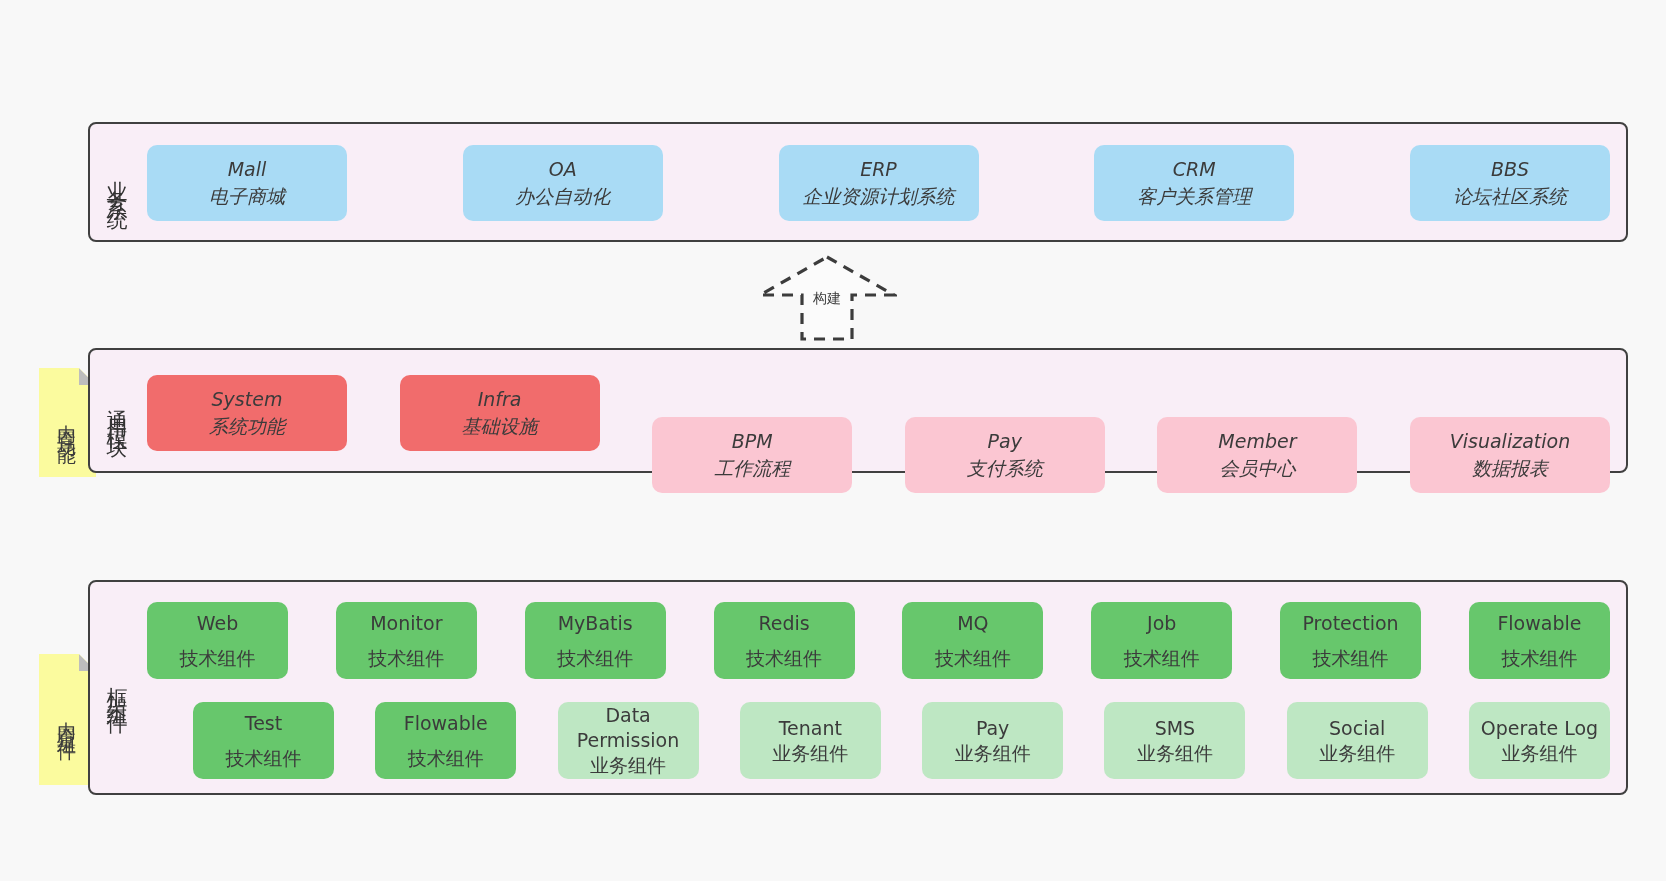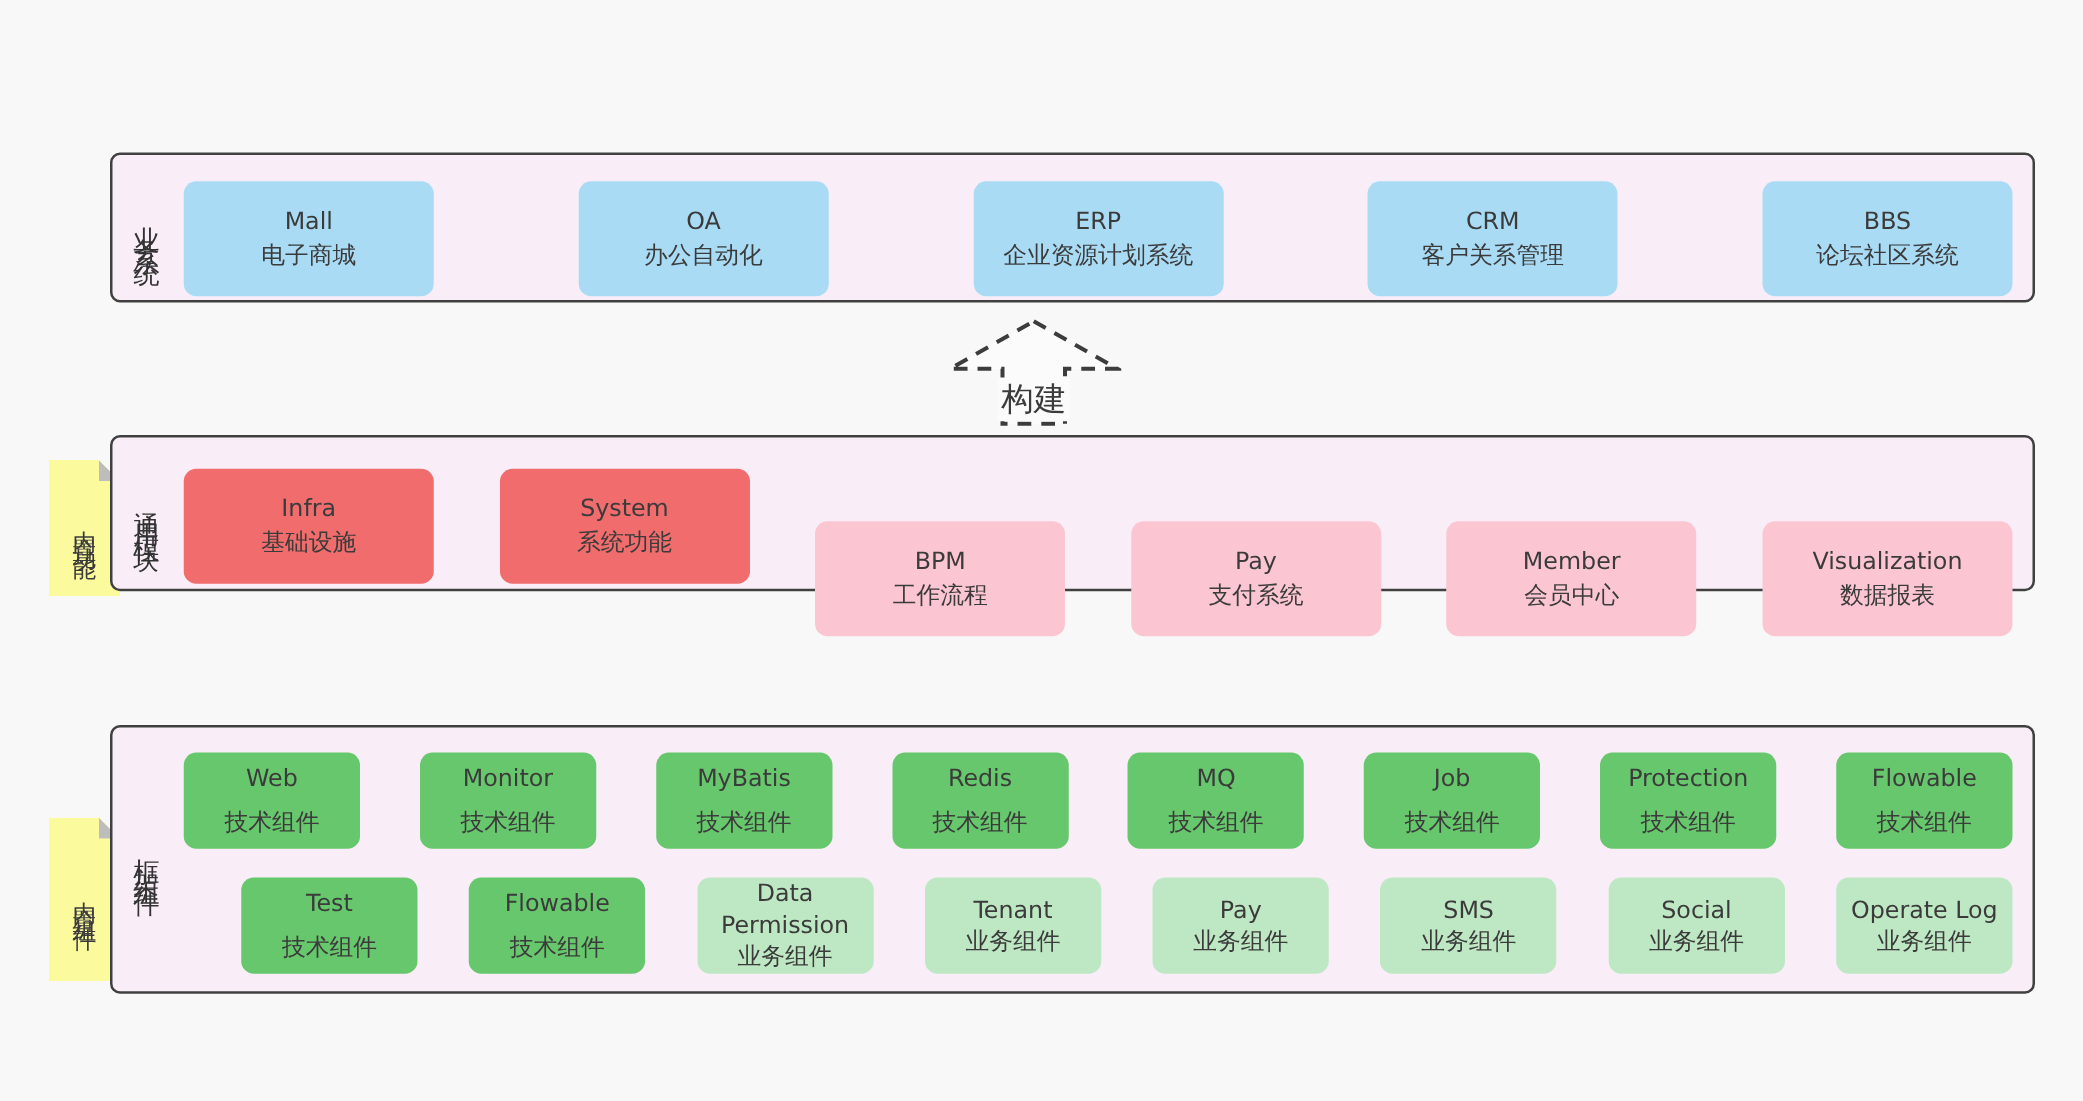--- a/index.html
+++ b/index.html
@@ -30,34 +30,34 @@
   
   .row{
     position:absolute;left:57px;right:16px;
     display:flex;justify-content:space-between;
   }
   .box{
     box-sizing:border-box;border-radius:10px;
     display:flex;flex-direction:column;align-items:center;justify-content:center;
     text-align:center;font-size:19px;line-height:1.42;color:var(--text,#3b3b3b);
   }
-  .box.w6{width:200px;height:92px;}
+  .box.w6{width:200px;height:76px;font-style:italic;}
   .box.w8{width:141px;height:77px;line-height:1.3;}
   .box.blue{background:var(--blue,#a9dbf5);}
   .box.red{background:var(--red,#f16c6c);}
   .box.pink{background:var(--pink,#fbc6d2);margin-top:42px;}
   .box.green-dark{background:var(--green-dark,#67c76c);gap:10px;}
   .box.green-light{background:var(--green-light,#bee7c3);}
   
   .arrow-wrap{position:absolute;width:140px;height:88px;z-index:1;}
   #arrow-build{left:757px;top:254px;}
   #arrow-implement{left:770px;top:486px;}
   .arrow-label{
-    position:absolute;left:50%;top:48px;transform:translateX(-50%);
-    background:#fbfbfb;padding:0 3px;font-size:26px;color:#3b3b3b;white-space:nowrap;
+    position:absolute;left:50%;top:36px;transform:translateX(-50%);
+    background:#fbfbfb;padding:0 3px;font-size:14px;color:#3b3b3b;white-space:nowrap;
   }
   
   .tag{
     position:absolute;left:39px;width:57px;z-index:1;
     background:var(--tag-yellow,#fbfb9e);
     clip-path:polygon(0 0,calc(100% - 17px) 0,100% 17px,100% 100%,0 100%);
     display:flex;align-items:center;justify-content:center;
   }
   #tag-functions{top:368px;height:109px;}
   #tag-components{top:654px;height:131px;}
@@ -115,26 +115,26 @@
         <div>BBS</div>
         <div>论坛社区系统</div>
       </div>
     </div>
   </section>
 
   <section class="panel" id="panel-modules">
     <div class="panel-label">通用模块</div>
     <div class="row" style="top:25px;">
       <div class="box w6 red">
+        <div>System</div>
+        <div>系统功能</div>
+      </div>
+      <div class="box w6 red">
         <div>Infra</div>
         <div>基础设施</div>
-      </div>
-      <div class="box w6 red">
-        <div>System</div>
-        <div>系统功能</div>
       </div>
       <div class="box w6 pink">
         <div>BPM</div>
         <div>工作流程</div>
       </div>
       <div class="box w6 pink">
         <div>Pay</div>
         <div>支付系统</div>
       </div>
       <div class="box w6 pink">

